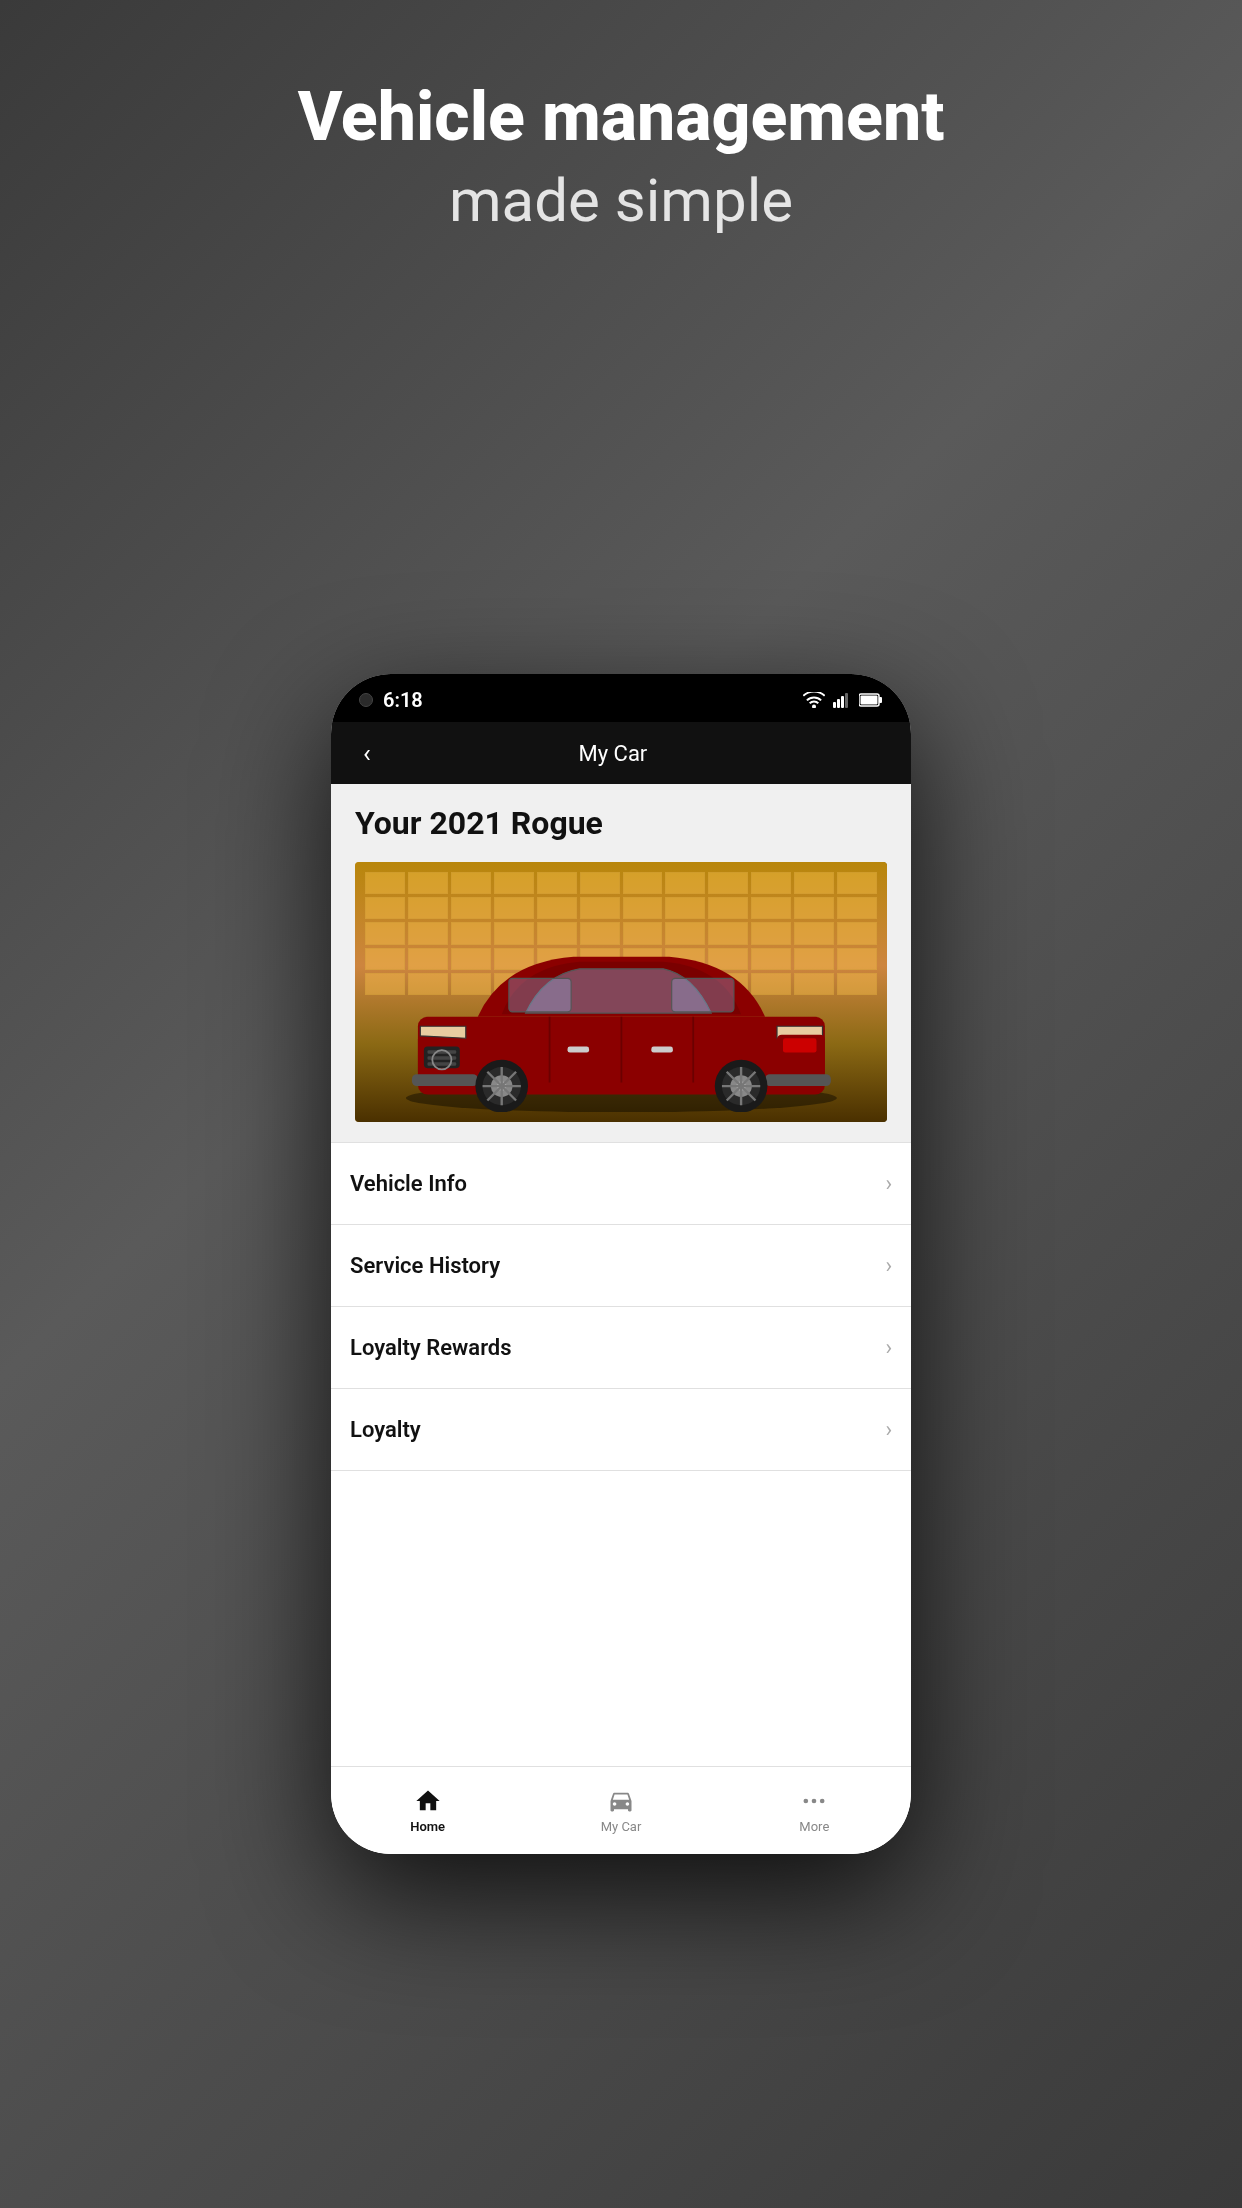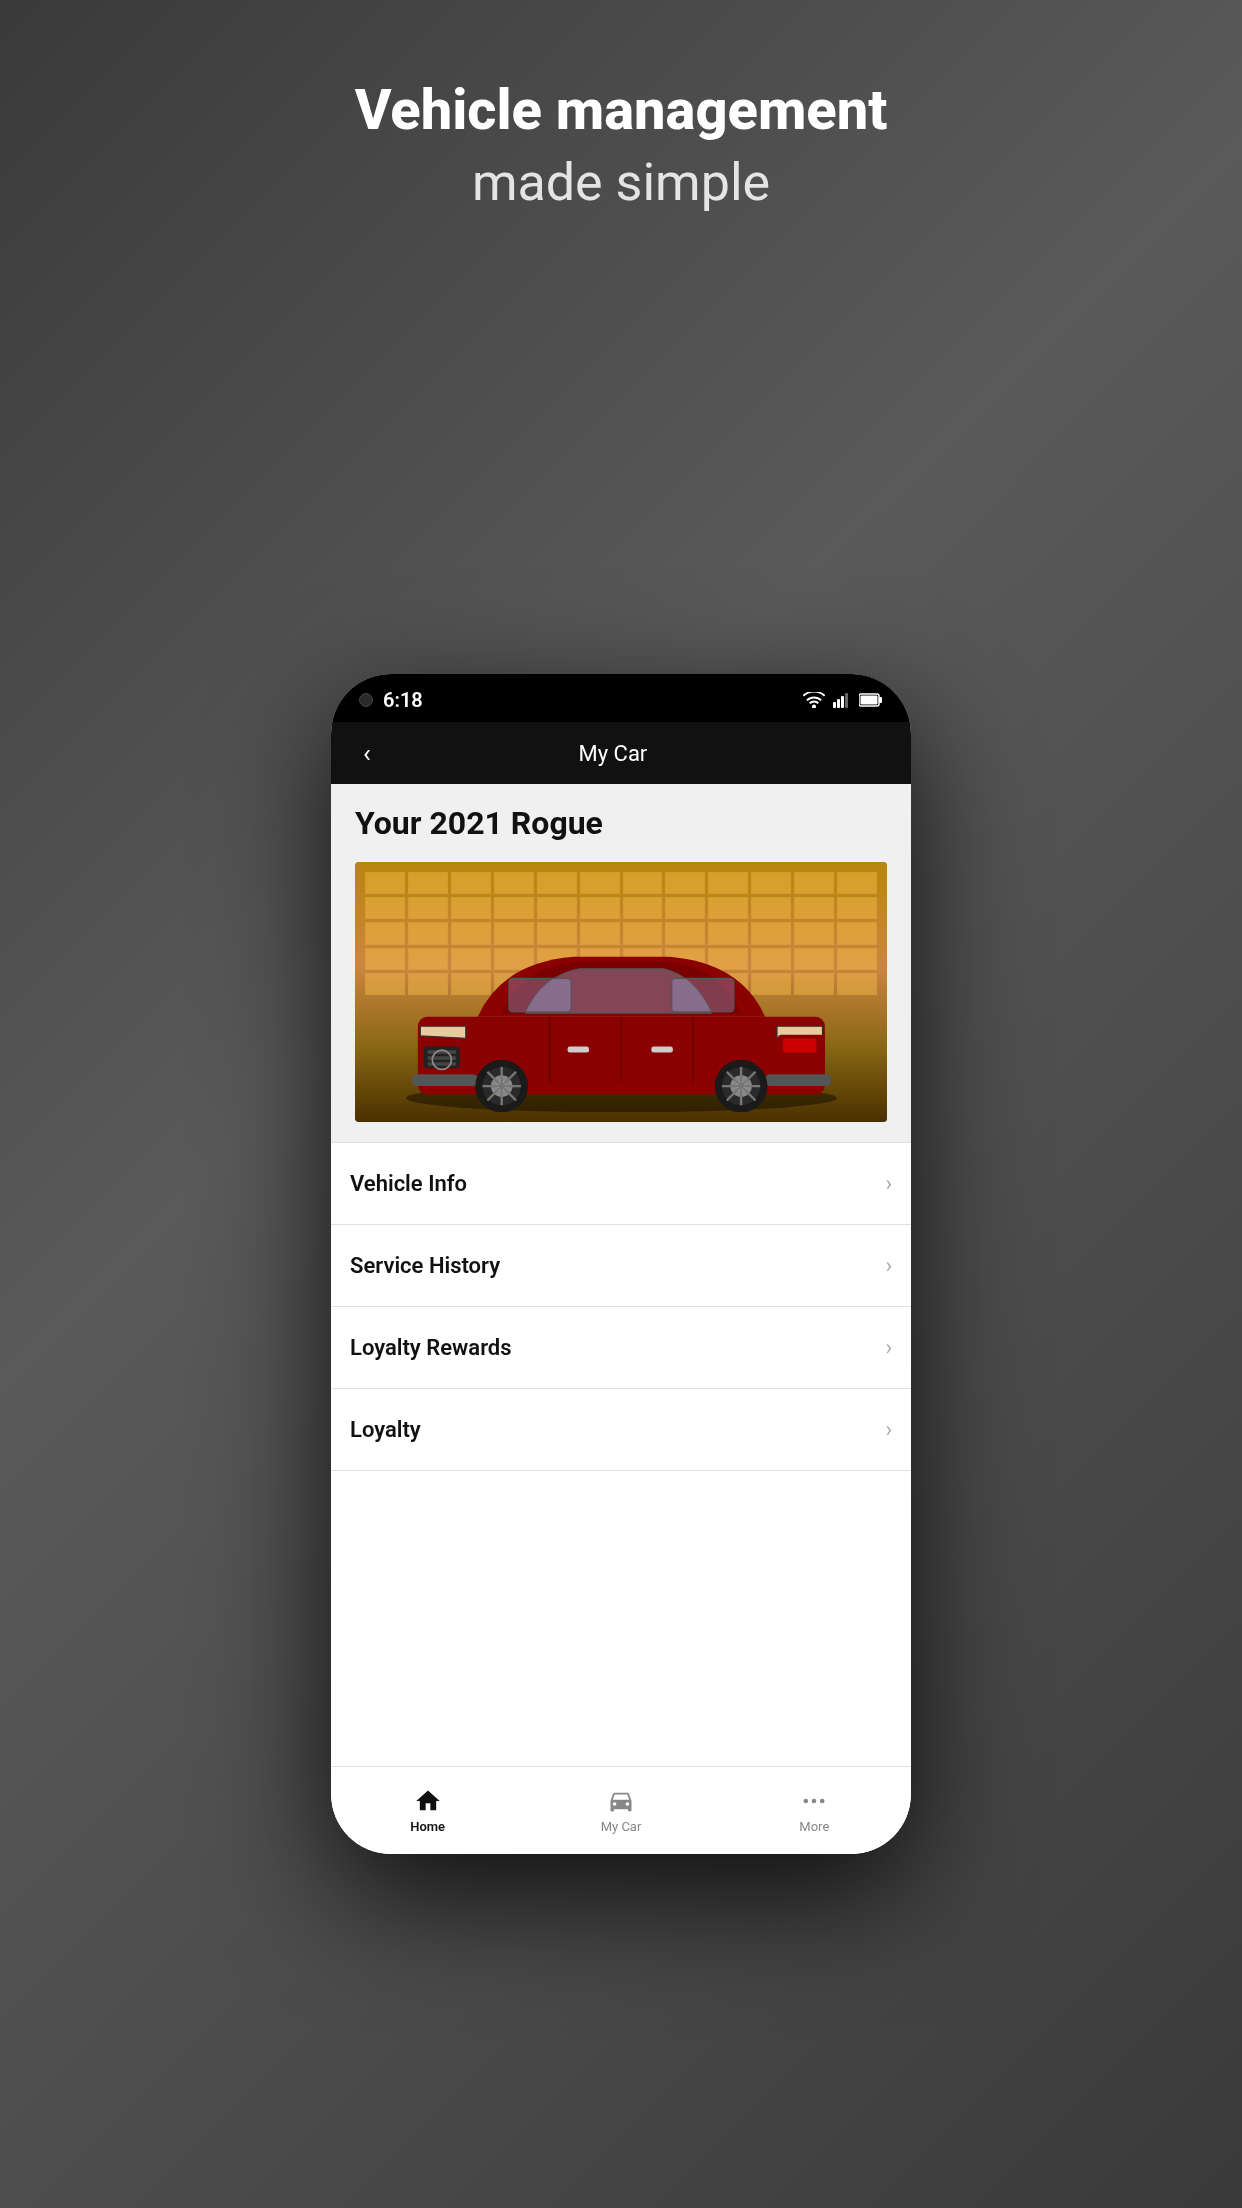--- a/index.html
+++ b/index.html
@@ -23,29 +23,29 @@
       top: 0; left: 0; right: 0; bottom: 0;
       background: linear-gradient(135deg, #3a3a3a 0%, #5a5a5a 40%, #4a4a4a 70%, #3a3a3a 100%);
       display: flex;
       flex-direction: column;
       align-items: center;
       justify-content: flex-start;
       padding-top: 80px;
     }
 
     .bg-title {
-      font-size: 56px;
+      font-size: 68px;
       font-weight: 800;
       color: white;
       text-align: center;
       line-height: 1.1;
     }
 
     .bg-subtitle {
-      font-size: 52px;
+      font-size: 60px;
       font-weight: 400;
       color: rgba(255,255,255,0.85);
       text-align: right;
       margin-top: 10px;
     }
 
     
     .phone {
       position: relative;
       width: 580px;

